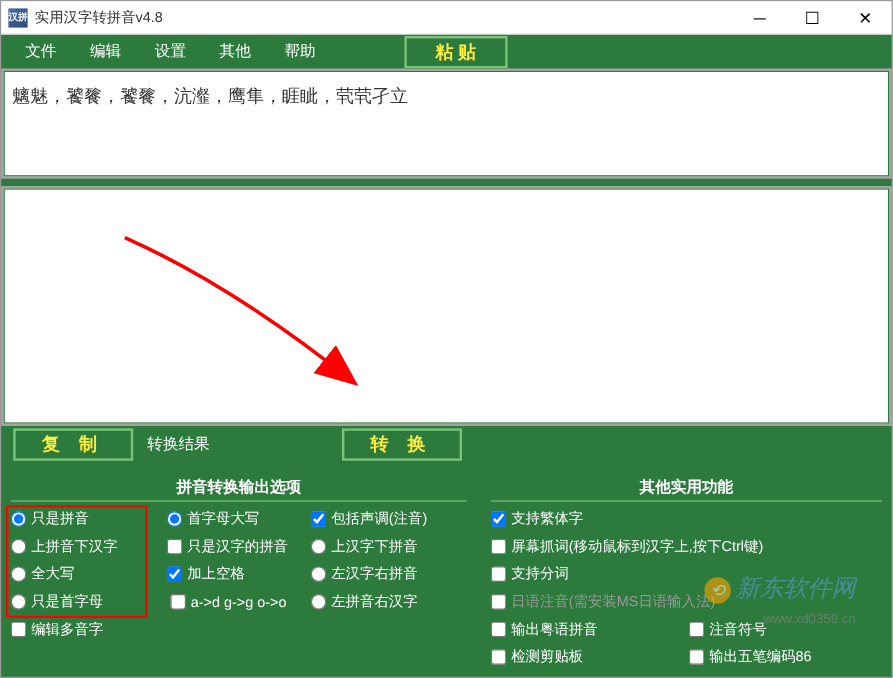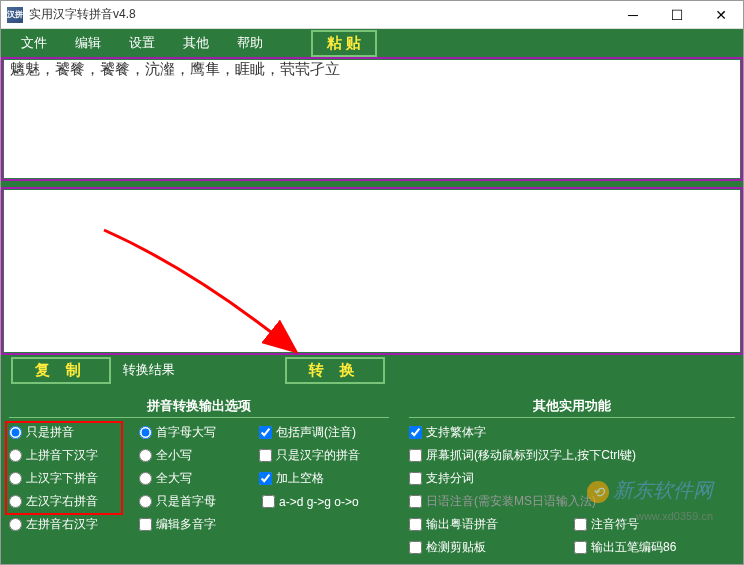--- a/index.html
+++ b/index.html
@@ -1,30 +1,30 @@
 <!DOCTYPE html>
 <html><head>
   <meta charset="utf-8">
   <style>
     * { margin: 0; padding: 0; box-sizing: border-box; }
     body { font-family: "Microsoft YaHei", "SimSun", sans-serif; font-size: 12px; background: #fff; }
     
-    .window { width: 744px; height: 565px; border: 1px solid #999; display: flex; flex-direction: column; background: #a21caf; }
+    .window { width: 744px; height: 565px; border: 1px solid #999; display: flex; flex-direction: column; background: #a3a3a3; }
     
     .titlebar { height: 28px; background: #fff; display: flex; align-items: center; padding: 0 0 0 6px; border-bottom: 1px solid #ddd; }
     .titlebar-icon { width: 16px; height: 16px; margin-right: 6px; background: linear-gradient(135deg,#4a6c9b,#2d4a7a); display: flex; align-items: center; justify-content: center; color: #fff; font-size: 8px; font-weight: bold; }
     .titlebar-text { flex: 1; font-size: 12px; color: #333; }
     .title-controls { display: flex; }
     .title-btn { width: 44px; height: 28px; display: flex; align-items: center; justify-content: center; background: transparent; border: none; font-size: 14px; cursor: pointer; }
     
     .menubar { height: 28px; background: #2d7a3d; display: flex; align-items: center; padding: 0 6px; gap: 0; }
     .menu-item { padding: 4px 14px; color: #fff; font-size: 13px; cursor: pointer; }
-    .paste-btn { margin-left: 34px; padding: 2px 14px; background: #2d7a3d; border: 2px solid #7ac47a; color: #ffeb3b; font-size: 15px; font-weight: bold; cursor: pointer; font-family: "KaiTi","SimSun"; }
-    
-    .input-area { height: 120px; margin: 2px; border: 1px solid #2d7a3d; background: #fff; padding: 0 6px; font-size: 15px; font-family: "SimSun", serif; color: #333; overflow: auto; }
+    .paste-btn { margin-left: 60px; padding: 2px 24px; background: #2d7a3d; border: 2px solid #7ac47a; color: #ffeb3b; font-size: 15px; font-weight: bold; cursor: pointer; font-family: "KaiTi","SimSun"; }
+    
+    .input-area { height: 88px; margin: 2px; border: 1px solid #2d7a3d; background: #fff; padding: 11px 6px; font-size: 15px; font-family: "SimSun", serif; color: #333; overflow: auto; }
     
     .separator-bar { height: 6px; background: #2d7a3d; }
     
     .output-area { flex: 1; margin: 2px; border: 1px solid #2d7a3d; background: #fff; position: relative; }
     
     .arrow-overlay { position: absolute; left: 90px; top: 30px; width: 220px; height: 140px; pointer-events: none; z-index: 100; }
     
     .button-row { height: 30px; background: #2d7a3d; display: flex; align-items: center; padding: 0 10px; gap: 10px; }
     .action-btn { padding: 2px 22px; background: #2d7a3d; border: 2px solid #7ac47a; color: #ffeb3b; font-size: 15px; font-weight: bold; cursor: pointer; font-family: "KaiTi","SimSun"; letter-spacing: 6px; }
     .result-label { color: #fff; font-size: 13px; margin-left: 2px; }
@@ -118,24 +118,20 @@
           </label>
 
         <label class="checkbox-item">
             <input type="checkbox" checked="" style="">
             <span>包括声调(注音)</span>
           </label>
         <label class="radio-item">
             <input type="radio" name="fmt" style="">
             <span>上拼音下汉字</span>
           </label>
-        <label class="radio-item">
-            <input type="radio" name="case" style="">
-            <span>全小写</span>
-          </label>
 
         <label class="checkbox-item">
             <input type="checkbox" style="">
             <span>只是汉字的拼音</span>
           </label>
         <label class="radio-item">
             <input type="radio" name="fmt" style="">
             <span>上汉字下拼音</span>
           </label>
         <label class="radio-item">

